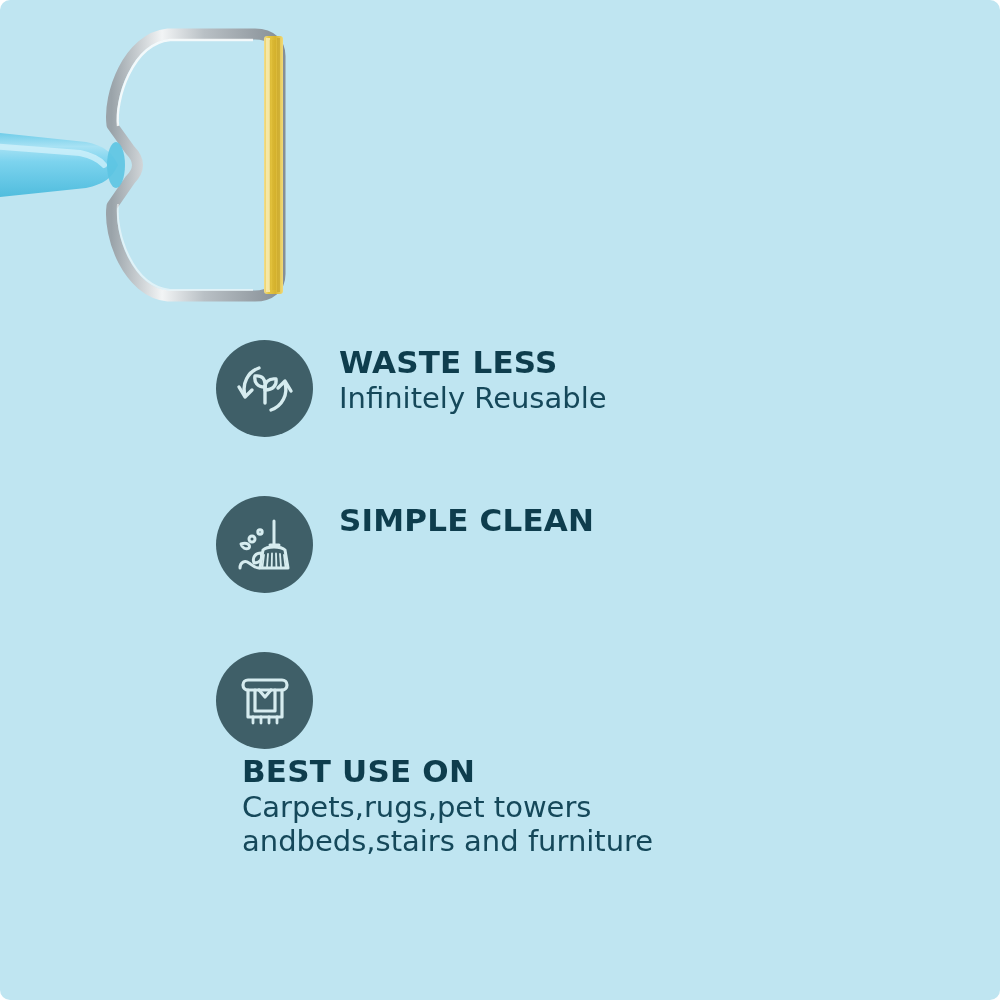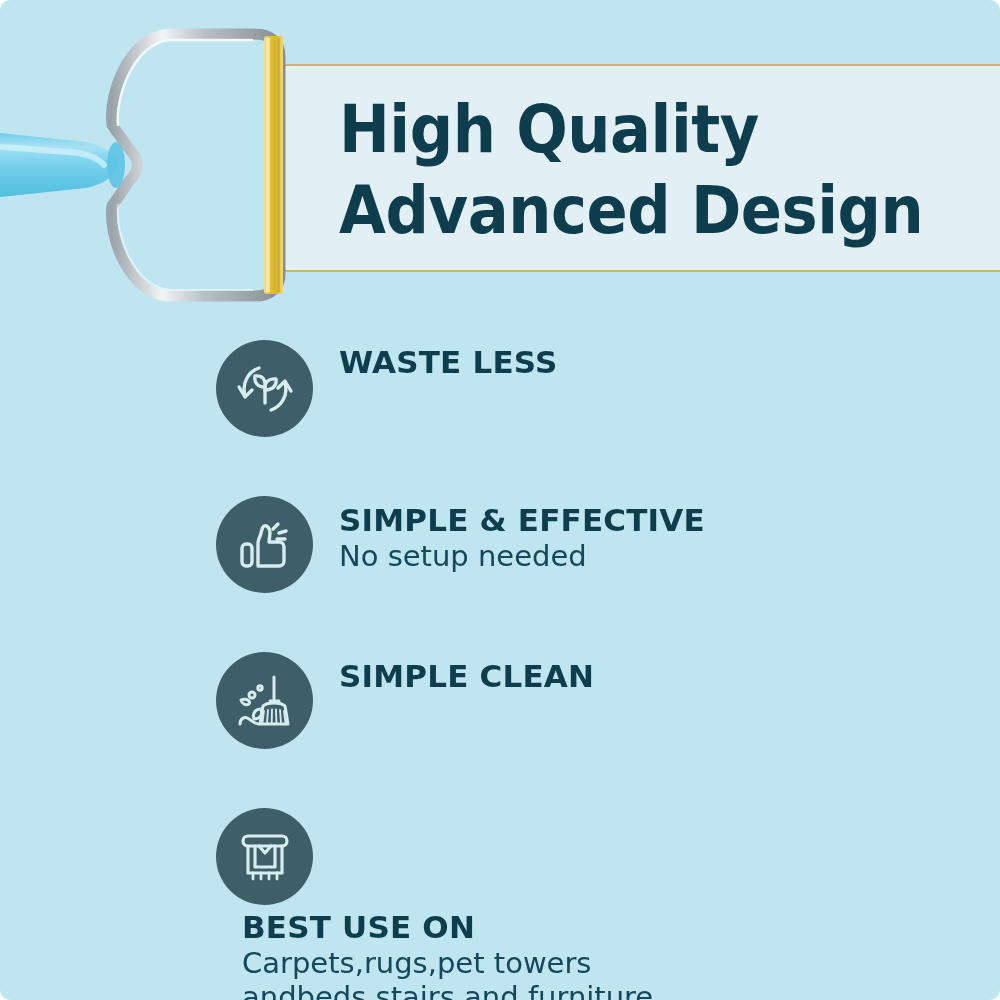--- a/index.html
+++ b/index.html
@@ -116,24 +116,20 @@
   .row-waste  .feature-text { padding-top: 8px; }
   .row-simple .feature-text { padding-top: 10px; }
   .row-quick  .feature-text { padding-top: 10px; }
   .row-best   .feature-text { padding-top: 6px; }
 </style>
 </head>
 <body>
 
 <div class="poster">
 
-  <div class="hero-banner">
-    <div class="hero-title">High Quality
-Advanced Design</div>
-  </div>
 
   <div class="tool">
     <svg width="300" height="330" viewBox="0 0 300 330" xmlns="http://www.w3.org/2000/svg">
       <defs>
         <linearGradient id="handleGrad" x1="0" y1="0" x2="0" y2="1">
           <stop offset="0%" stop-color="#6ccbe8"></stop>
           <stop offset="22%" stop-color="#a8e2f4"></stop>
           <stop offset="45%" stop-color="#7cd3ee"></stop>
           <stop offset="100%" stop-color="#4fbcdd"></stop>
         </linearGradient>
@@ -205,44 +201,24 @@
             <path d="M6 30 L12 40 L19 33"></path>
             <path d="M58 34 L52 24 L45 31"></path>
             <path d="M32 46 L32 29"></path>
             <path d="M32 30 C 24 30, 21 25, 22 19 C 29 18, 33 22, 32 30 Z"></path>
             <path d="M32 33 C 40 33, 44 28, 43 22 C 36 21, 31 25, 32 33 Z"></path>
           </g>
         </svg>
       </div>
       <div class="feature-text">
         <div class="feature-title">WASTE LESS</div>
+        <div class="feature-sub">Infinitely Reusable</div>
       </div>
     </div>
 
-    <div class="feature-row row-simple">
-      <div class="badge">
-        <svg width="64" height="64" viewBox="0 0 64 64" xmlns="http://www.w3.org/2000/svg">
-          <g fill="none" stroke="#d6ecef" stroke-width="3.4" stroke-linecap="round" stroke-linejoin="round">
-            <rect x="9" y="31" width="10" height="22" rx="4"></rect>
-            <path d="M25 53 L46 53 C 49 53, 51 51, 51 48 L 51 34
-                     C 51 31, 49 29, 46 29 L 36 29
-                     L 37 20 C 37 15, 34 12, 31 13
-                     C 29 14, 29 17, 28 20
-                     C 27 24, 25 27, 25 30 Z"></path>
-            <path d="M40 16 L45 11"></path>
-            <path d="M46 20 L53 18"></path>
-            <path d="M44 26 L52 26"></path>
-          </g>
-        </svg>
-      </div>
-      <div class="feature-text">
-        <div class="feature-title">SIMPLE &amp; EFFECTIVE</div>
-        <div class="feature-sub">No setup needed</div>
-      </div>
-    </div>
 
     <div class="feature-row row-quick">
       <div class="badge">
         <svg width="64" height="64" viewBox="0 0 64 64" xmlns="http://www.w3.org/2000/svg">
           <g fill="none" stroke="#d6ecef" stroke-width="3" stroke-linecap="round" stroke-linejoin="round">
 
             <path d="M41 8 L41 32"></path>
             <path d="M37 32 L46 32"></path>
 
             <path d="M30 37 C 34 33, 48 33, 52 37 L 55 55 L 27 55 Z"></path>

